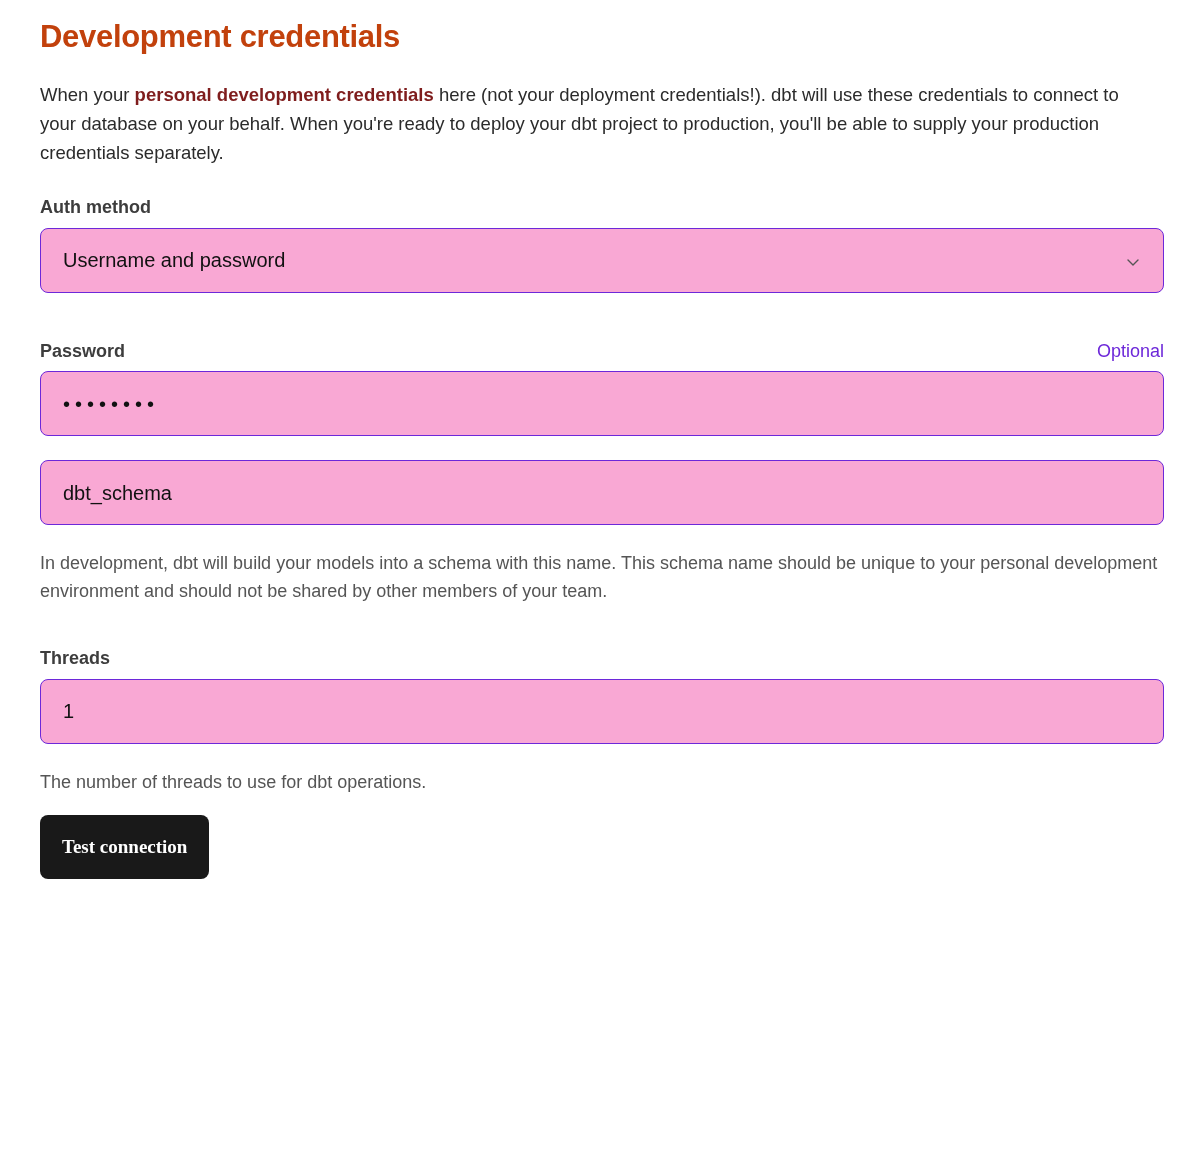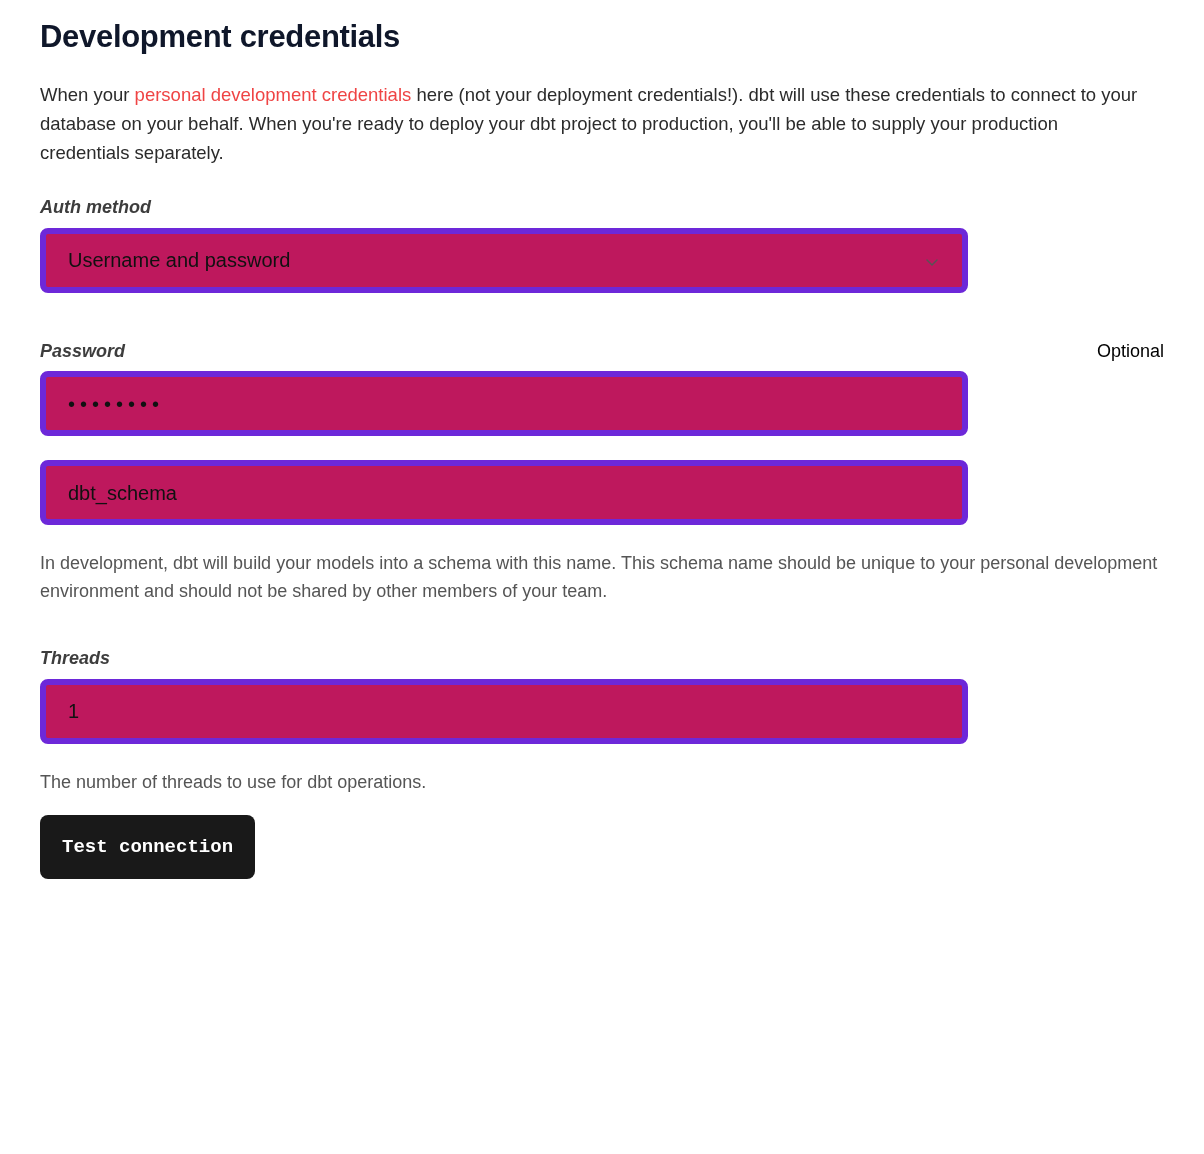--- a/index.html
+++ b/index.html
@@ -15,59 +15,58 @@
     color: #111111;
     -webkit-font-smoothing: antialiased;
   }
   .page {
     padding: 18px 40px 0 40px;
   }
   .page-title {
     font-size: 31px;
     font-weight: bold;
     letter-spacing: -0.3px;
-    color: #0f172a;
+    color: #c2410c;
     margin: 0 0 26px 0;
     line-height: 1.2;
   }
   .intro {
     font-size: 18.5px;
     line-height: 1.55;
     color: #2b2b2b;
     max-width: 1100px;
     margin: 0 0 30px 0;
   }
-  .intro b { font-weight: normal; color: #ef4444; }
+  .intro b { font-weight: bold; color: #7f1d1d; }
 
   .field { margin-bottom: 0; }
   .label-row {
     display: flex;
     align-items: baseline;
     justify-content: space-between;
     margin-bottom: 9px;
   }
   .label {
     font-size: 18px;
     font-weight: bold;
     color: #3d3d3d;
     line-height: 1.2;
-    font-style: italic;
   }
   .optional {
     font-size: 18px;
-    color: #000000;
+    color: #6d28d9;
     font-weight: normal;
   }
   .control {
     position: relative;
-    width: 928px;
+    width: 1124px;
     height: 65px;
-    border: 6px solid #6d28d9;
+    border: 1px solid #6d28d9;
     border-radius: 8px;
-    background: #be185d;
+    background: #f9a8d4;
     display: flex;
     align-items: center;
     padding: 0 22px;
     font-size: 20px;
     color: #111111;
   }
   .control.select { padding-right: 48px; }
   .value { line-height: 1; }
   .password-dots {
     letter-spacing: 5px;
@@ -96,21 +95,21 @@
   .gap-sm { height: 18px; }
 
   .test-btn {
     margin-top: 18px;
     background: #191919;
     color: #ffffff;
     border: none;
     border-radius: 8px;
     font-size: 19px;
     font-weight: bold;
-    font-family: Liberation Mono, monospace;
+    font-family: Liberation Serif, serif;
     padding: 0 22px;
     height: 64px;
     cursor: pointer;
     display: inline-flex;
     align-items: center;
   }
 </style>
 </head>
 <body>
 

